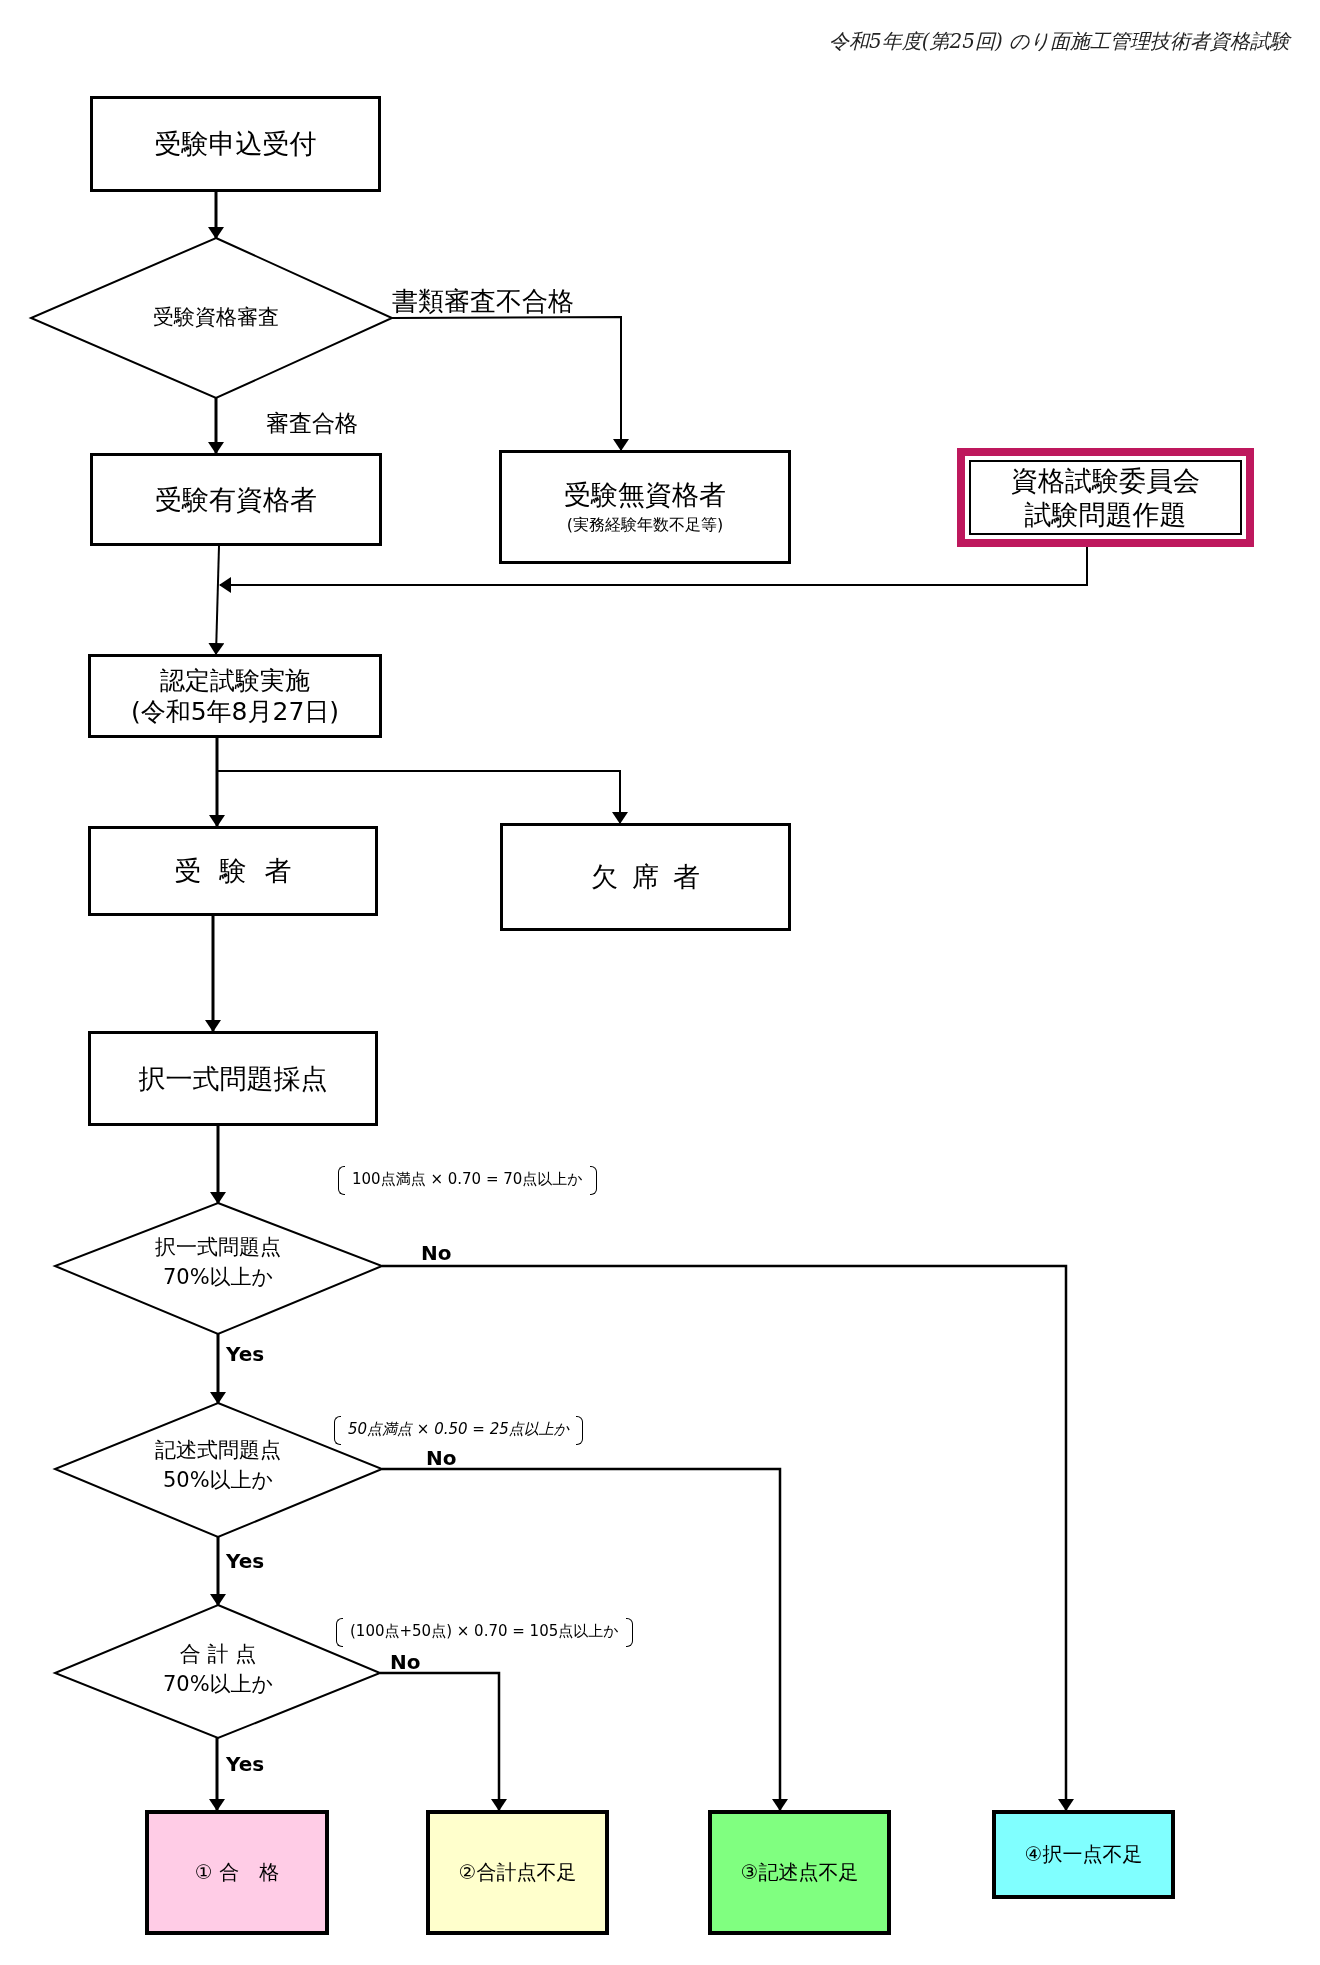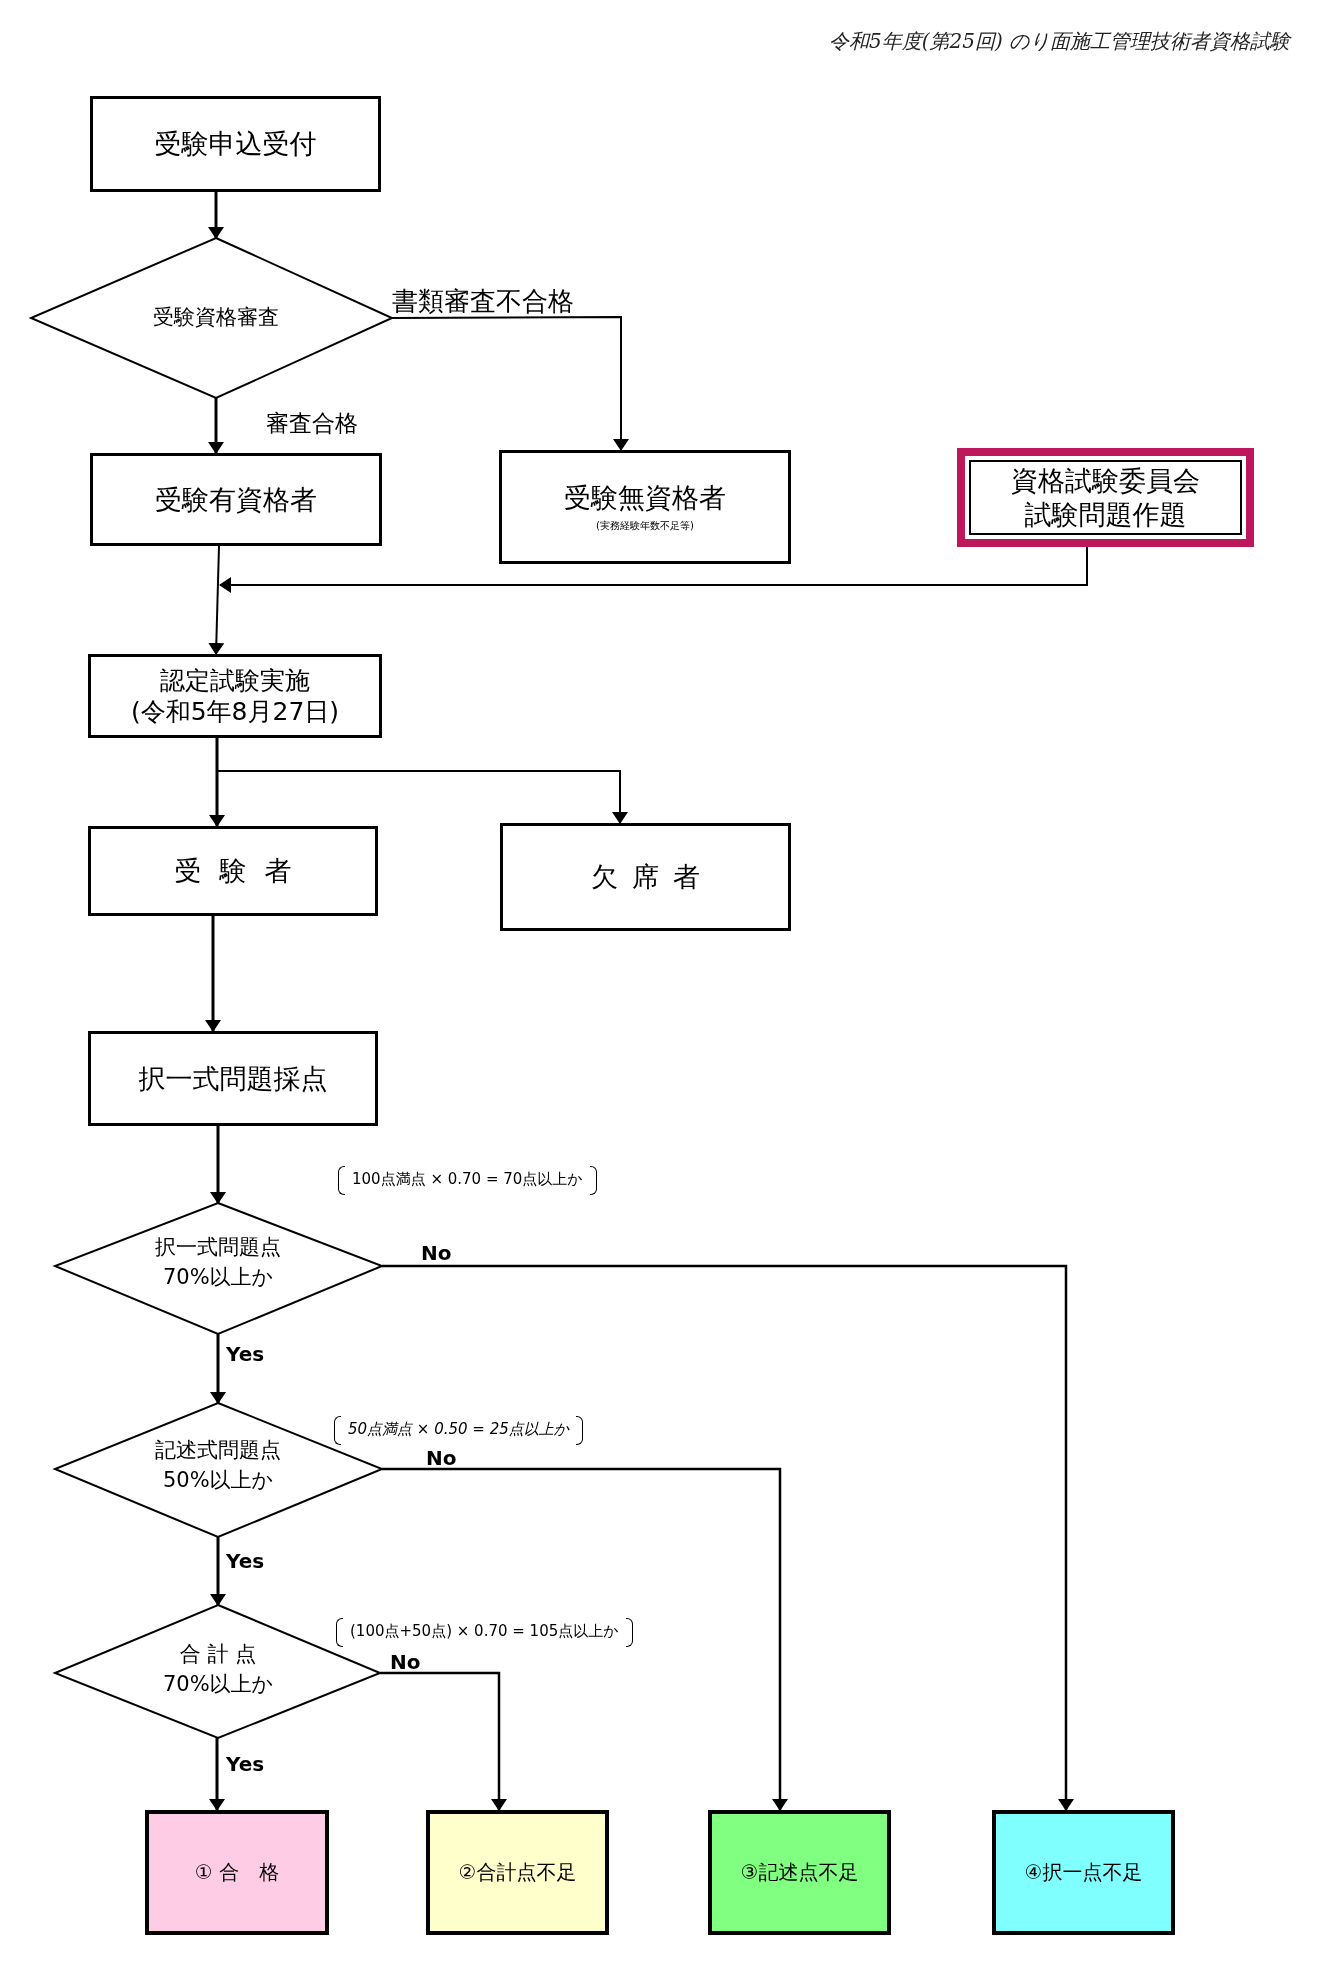--- a/index.html
+++ b/index.html
@@ -4,21 +4,21 @@
 <style>
   html, body { margin:0; padding:0; background:#ffffff; }
   body { width:1320px; height:1965px; position:relative; overflow:hidden;
          font-family:"DejaVu Sans","Liberation Sans",sans-serif; color:#000; }
   .header { position:absolute; right:30px; top:28px; font-family:"DejaVu Serif","Liberation Serif",serif;
             font-style:italic; font-size:20px; color:#222; white-space:nowrap; }
   svg.lines { position:absolute; left:0; top:0; width:1320px; height:1965px; }
   .box { position:absolute; box-sizing:border-box; border:3px solid #000; background:#fff;
          display:flex; flex-direction:column; align-items:center; justify-content:center; text-align:center;margin-left:20px; }
   .t-lg { font-size:27px; line-height:1.25; }
-  .t-sm { font-size:10px; margin-top:4px;text-align:center; }
+  .t-sm { font-size:16px; margin-top:4px;text-align:center; }
   .spaced { letter-spacing:18px; padding-left:18px; }
   .spaced2 { letter-spacing:14px; padding-left:14px; }
   .dbl { border:8px solid #be185d; }
   .dbl-inner { position:absolute; left:4px; top:4px; right:4px; bottom:4px; border:2px solid #000;
                display:flex; flex-direction:column; align-items:center; justify-content:center; }
   .dtext { position:absolute; text-align:center; font-size:21px; line-height:1.45; }
   .lbl { position:absolute; font-size:22px; white-space:nowrap; }
   .lbl-sm { position:absolute; font-size:20px; white-space:nowrap;font-weight:bold; }
   .note { position:absolute; font-size:15px; white-space:nowrap; padding:0 14px; }
   .note::before, .note::after { content:""; position:absolute; top:-4px; bottom:-6px; width:6px; border:1.5px solid #000; }
@@ -143,15 +143,15 @@
 
 <div class="box result" style="left: 125px; top: 1810px; width: 184px; height: 125px; background: rgb(255, 204, 230);">
   <span>① 合　格</span>
 </div>
 <div class="box result" style="left: 406px; top: 1810px; width: 183px; height: 125px; background: rgb(255, 255, 204); text-align: right;">
   <span>②合計点不足</span>
 </div>
 <div class="box result" style="left: 688px; top: 1810px; width: 183px; height: 125px; background: rgb(128, 255, 128);">
   <span>③記述点不足</span>
 </div>
-<div class="box result" style="left: 972px; top: 1810px; width: 183px; height: 125px; background: rgb(128, 255, 255);">
+<div class="box result" style="left: 972px; top: 1810px; width: 183px; height: 89px; background: rgb(128, 255, 255);">
   <span>④択一点不足</span>
 </div>
 
 </body></html>

